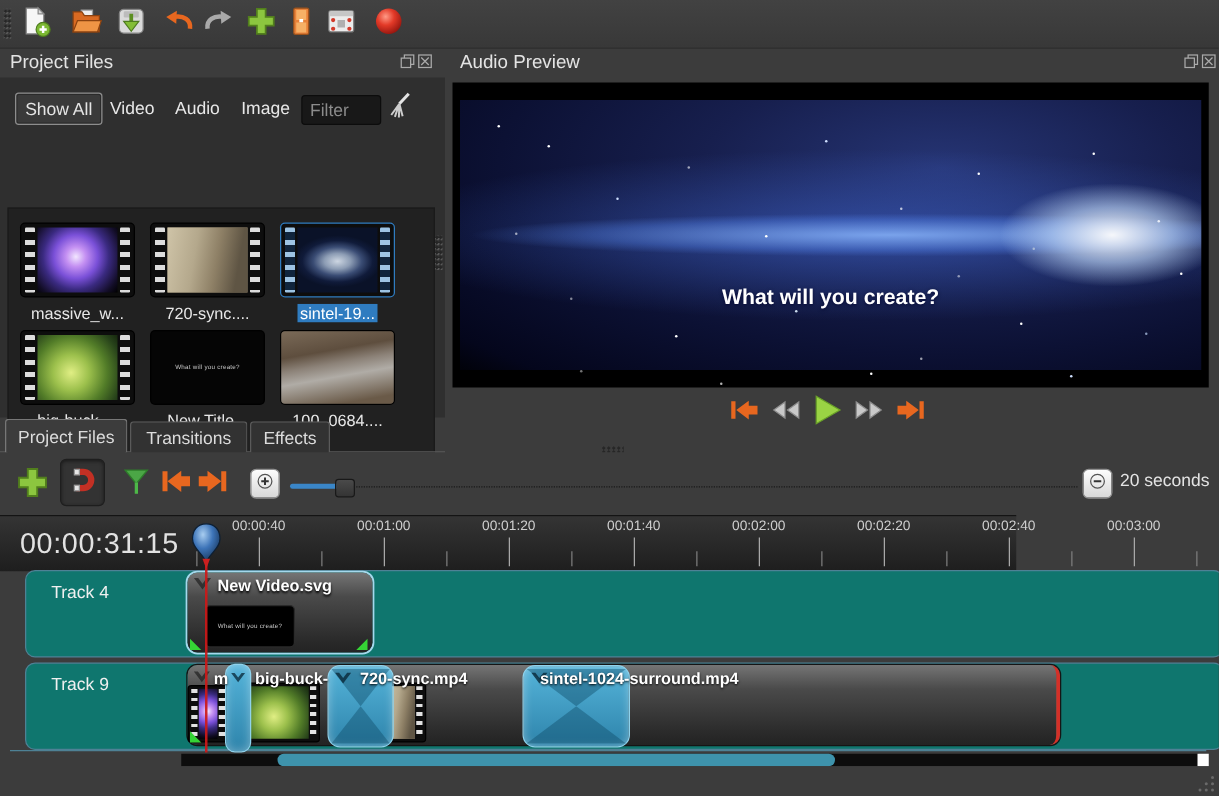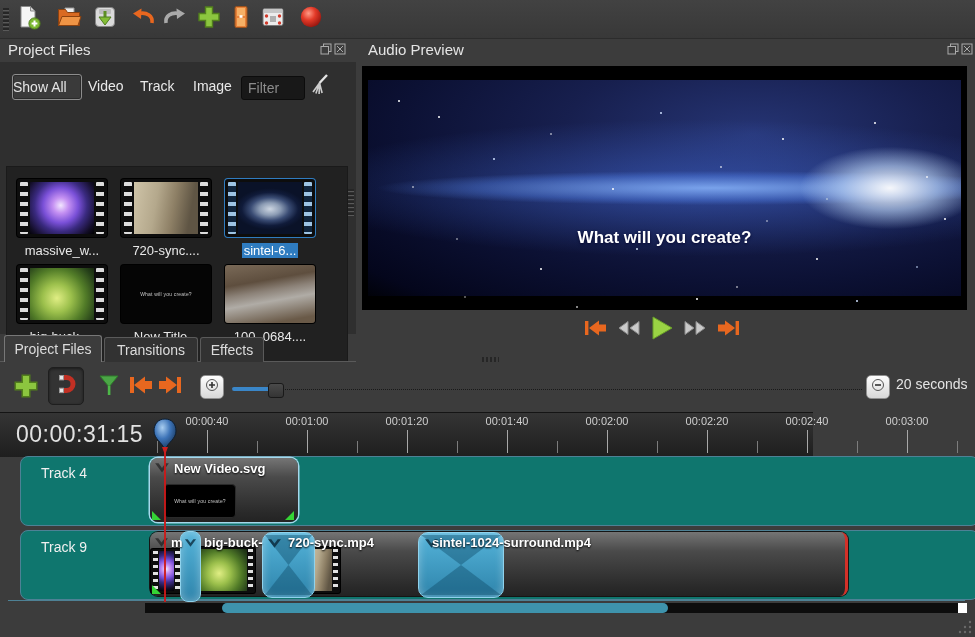--- a/index.html
+++ b/index.html
@@ -8,21 +8,21 @@
   .abs{position:absolute}
   .grip-v{width:6px;background-image:radial-gradient(circle,#262626 1.2px,transparent 1.3px),radial-gradient(circle,#595959 1.2px,transparent 1.3px);background-size:3px 4px;background-position:0 0,1px 1px}
   .grip-h{height:5px;background-image:radial-gradient(circle,#262626 1.2px,transparent 1.3px);background-size:4px 3px}
   
   #toolbar{left:0;top:0;width:975px;height:38px;background:linear-gradient(#424242,#383838);border-bottom:1px solid #2c2c2c}
   .tb-btn{top:6px;width:26px;height:26px;display:flex;align-items:center;justify-content:center}
   
   .panel-title{font-size:15px;color:#e4e4e4}
   .winbtn{width:13px;height:13px;display:flex;align-items:center;justify-content:center}
   
-  #pf-filterbtn{height:24px;line-height:24px;font-size:14px;color:#e4e4e4;text-align:left}
+  #pf-filterbtn{height:24px;line-height:24px;font-size:14px;color:#e4e4e4;text-align:center}
   .btn-sel{border:1px solid #8d8d8d;border-radius:3px;background:#3a3a3a;box-shadow:0 0 0 1px #2a2a2a inset}
   #pf-filter-input{background:#181818;border:1px solid #0c0c0c;border-radius:3px;color:#b9b9b9;font-size:14px;padding:2px 6px;width:50px;height:18px}
   #pf-filter-input::placeholder{color:#8b8b8b}
   #pf-grid{left:6px;top:104px;width:340px;height:228px;background:#212121;border:1px solid #1a1a1a}
   .file-label{width:90px;text-align:center;font-size:13px;color:#e8e8e8;white-space:nowrap;overflow:hidden}
   .file-label span{padding:0 2px}
   .sel-label span{background:#2f7cc0;color:#fff}
   .strip{background:#0d0d0d;border-radius:3px;box-shadow:0 0 0 1px #000}
   .strip .holes-l,.strip .holes-r{position:absolute;top:3px;bottom:3px;width:8px;background-image:repeating-linear-gradient(#dcdcdc 0 4px,#0d0d0d 4px 10px);border-radius:1px}
   .strip .holes-l{left:3px}.strip .holes-r{right:3px}
@@ -185,21 +185,21 @@
 <div class="abs winbtn" style="left:960px;top:42px">
     <svg width="12" height="12" viewBox="0 0 12 12">
       <rect x="1" y="1" width="10" height="10" fill="none" stroke="#aaa"></rect>
       <path d="M3 3l6 6M9 3l-6 6" stroke="#aaa"></path>
     </svg>
   </div>
 
 <div class="abs" style="left:0;top:62px;width:356px;height:272px;background:#2f2f2f">
   <div class="abs btn-sel" id="pf-filterbtn" style="left:12px;top:12px;width:68px">Show All</div>
   <div class="abs" style="left:88px;top:12px;height:24px;line-height:24px;font-size:14px">Video</div>
-  <div class="abs" style="left:140px;top:12px;height:24px;line-height:24px;font-size:14px">Track</div>
+  <div class="abs" style="left:140px;top:12px;height:24px;line-height:24px;font-size:14px">Audio</div>
   <div class="abs" style="left:193px;top:12px;height:24px;line-height:24px;font-size:14px">Image</div>
   <input class="abs" id="pf-filter-input" style="left: 241px; top: 14px;" placeholder="Filter">
   <div class="abs" style="left:307px;top:10px">
     <span><svg width="24" height="26" viewBox="0 0 24 26">
           <path d="M20 3L12.5 11" stroke="#e4e4e4" stroke-width="2.4"></path>
           <path d="M12.5 11l-6.5 9M12.5 11l-3.6 10.5M12.5 11l-.4 11M12.5 11l2.6 10" stroke="#cdcdcd" stroke-width="1.6"></path>
         </svg></span>
   </div>
 
   <div class="abs" id="pf-grid">
@@ -214,21 +214,21 @@
         <div class="holes-r"></div>
       <div class="im im-720"></div>
     </div>
     <div class="abs strip" style="left:218px;top:12px;width:90px;height:58px;box-shadow:0 0 0 1px #2f7cc0">
       <div class="holes-l" style="background-image:repeating-linear-gradient(#9dc4e4 0 4px,#10253d 4px 10px)"></div>
       <div class="holes-r" style="background-image:repeating-linear-gradient(#9dc4e4 0 4px,#10253d 4px 10px)"></div>
       <div class="im im-sintel"></div>
     </div>
     <div class="abs file-label" style="left:10px;top:76px"><span>massive_w...</span></div>
     <div class="abs file-label" style="left:114px;top:76px"><span>720-sync....</span></div>
-    <div class="abs file-label sel-label" style="left:218px;top:76px"><span>sintel-6...</span></div>
+    <div class="abs file-label sel-label" style="left:218px;top:76px"><span>sintel-19...</span></div>
 
     <div class="abs strip" style="left:10px;top:98px;width:90px;height:58px">
       <div class="holes-l"></div>
         <div class="holes-r"></div>
       <div class="im im-bigbuck"></div>
     </div>
     <div class="abs plain-thumb" style="left:114px;top:98px;width:90px;height:58px">
       <div class="tinytext" style="top:26px">What will you create?</div>
     </div>
     <div class="abs plain-thumb im-bed" style="left:218px;top:98px;width:90px;height:58px"></div>

